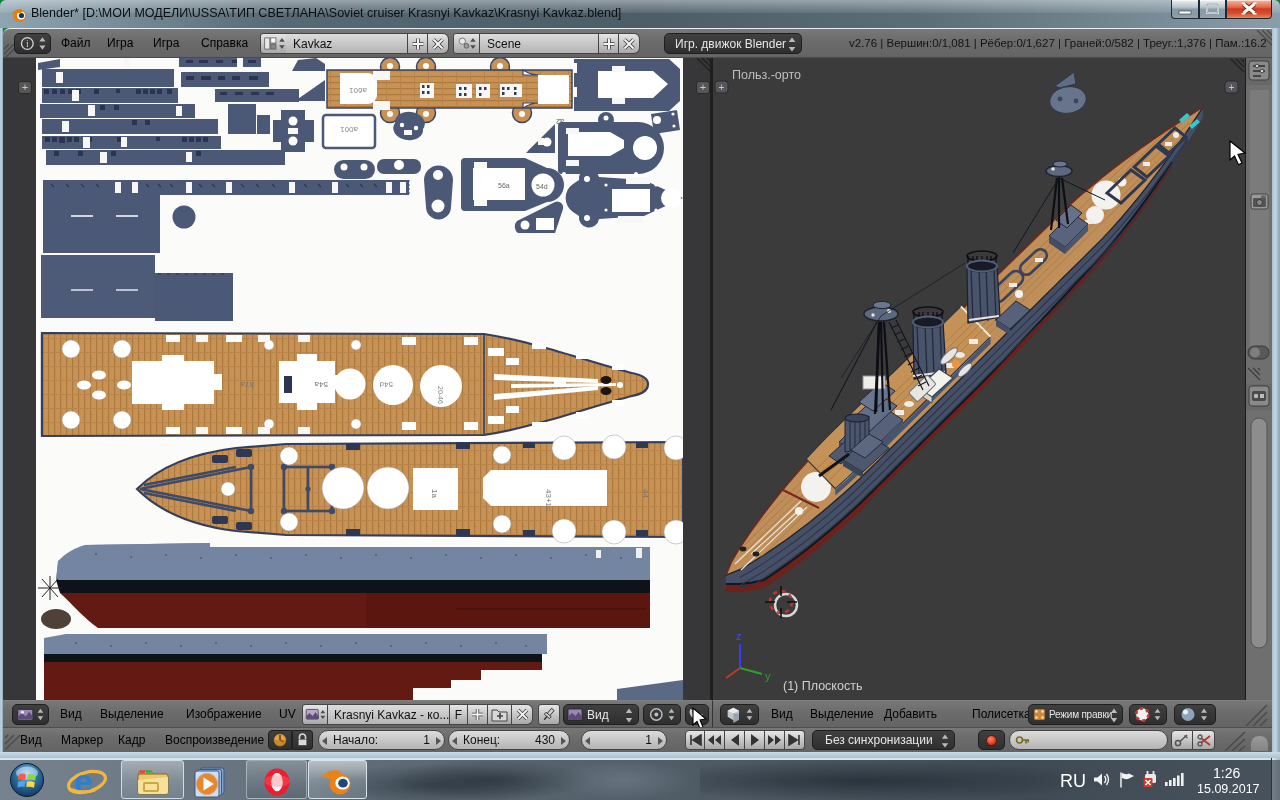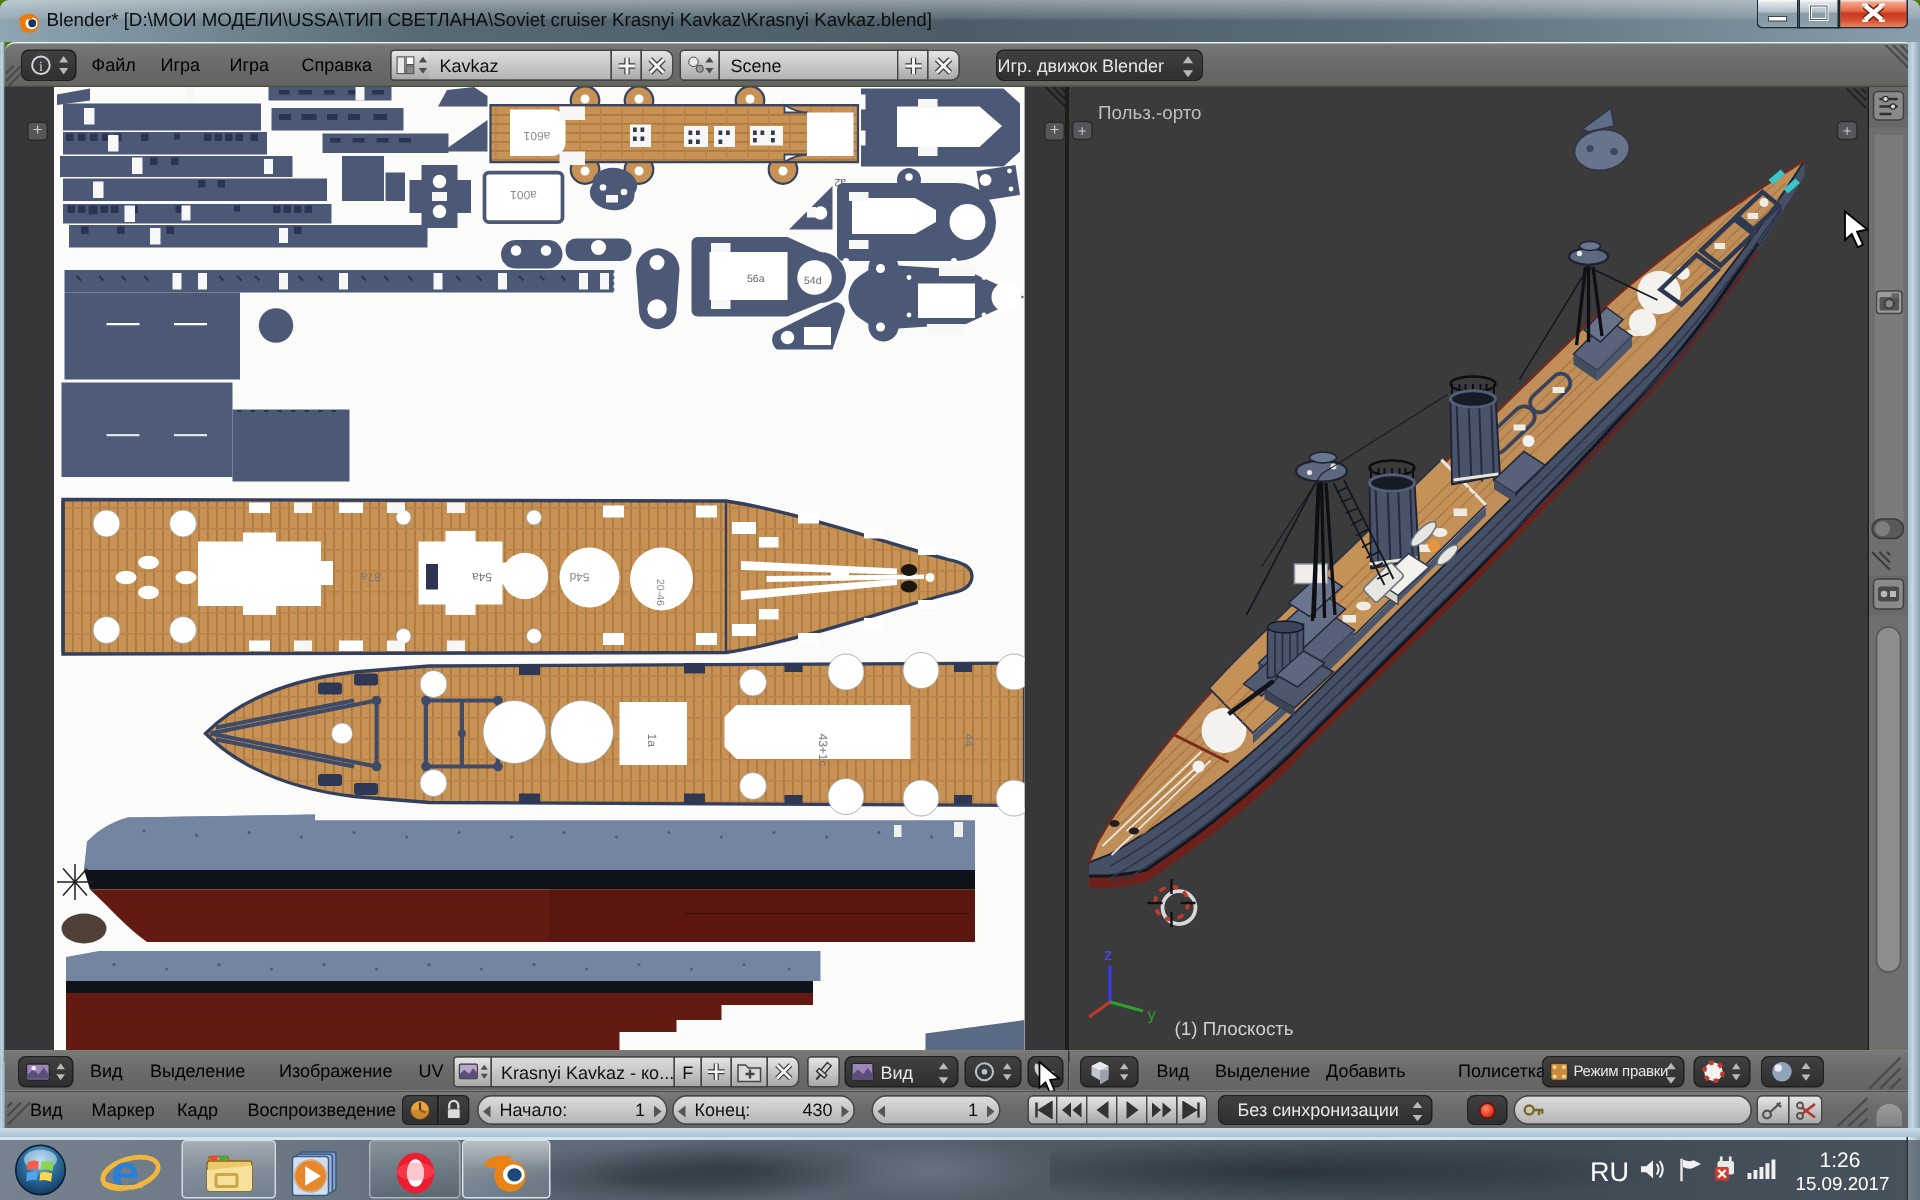--- a/index.html
+++ b/index.html
@@ -1,17 +1,17 @@
 <!DOCTYPE html>
 <html><head><meta charset="utf-8">
 <style>
 *{margin:0;padding:0;box-sizing:border-box}
 html,body{width:1280px;height:800px;overflow:hidden;font-family:"Liberation Sans",sans-serif}
 .abs{position:absolute}
-#stage{position:relative;width:1280px;height:708px;background:#4d7c0f}
+#stage{position:relative;width:1280px;height:708px;background:#15803d}
 
 #titlebar{left:0;top:0;width:1280px;height:28px;
  background:linear-gradient(90deg,#8fa5b2 0%,#566974 22%,#4c5d68 50%,#5b6d78 72%,#7a8f9b 92%,#899eaa 100%);
  border-radius:6px 6px 0 0}
 #titlebar .sheen{position:absolute;left:0;top:0;width:100%;height:13px;background:linear-gradient(180deg,rgba(255,255,255,.40),rgba(255,255,255,.08));border-radius:6px 6px 0 0}
 #title-text{position:absolute;left:31px;top:6px;font-size:12.5px;color:#0b0e10;white-space:nowrap}
 
 .capbtn{position:absolute;top:0;height:19px;border:1px solid #1d2a33;border-top:none;
  background:linear-gradient(180deg,rgba(255,255,255,.75) 0%,rgba(200,214,222,.45) 45%,rgba(120,140,152,.38) 50%,rgba(170,186,196,.45) 100%);
  box-shadow:inset 0 1px 0 rgba(255,255,255,.6)}
@@ -129,31 +129,32 @@
           <path d="M7 1.5 V12.5 M1.5 7 H12.5" stroke="#3d3d3d" stroke-width="3.6"></path>
           <path d="M7 1.5 V12.5 M1.5 7 H12.5" stroke="#f4f4f4" stroke-width="2"></path>
         </svg>
     </div>
     <div class="lbtn" style="left:616px;top:4px;width:21px;height:21px;border-left:none;border-radius:0 6px 6px 0">
       <svg width="14" height="14" viewBox="0 0 14 14">
           <path d="M2.5 2.5 L11.5 11.5 M11.5 2.5 L2.5 11.5" stroke="#3d3d3d" stroke-width="3.6"></path>
           <path d="M2.5 2.5 L11.5 11.5 M11.5 2.5 L2.5 11.5" stroke="#f4f4f4" stroke-width="2"></path>
         </svg>
     </div>
-    <div class="ddark" style="left:661px;top:4px;width:138px;height:21px;">Игр. движок Blender
+    <div class="ddark" style="left:661px;top:4px;width:138px;height:21px;padding-left:10px">Игр. движок Blender
       <svg class="abs" style="right:4px;top:3px" width="10" height="15" viewBox="0 0 10 15">
           <path d="M5 0.5 l3.4 4.6 h-6.8 Z M5 14.5 l3.4 -4.6 h-6.8 Z" fill="#b9b9b9"></path>
         </svg>
     </div>
     <svg class="abs" style="left:818px;top:35px" width="19" height="17" viewBox="0 0 19 17">
       <circle cx="9.5" cy="9" r="7" fill="#e87d0d"></circle>
         <circle cx="11.2" cy="8.8" r="4.6" fill="#fff"></circle>
         <circle cx="11.6" cy="8.8" r="3" fill="#1b355e"></circle>
       <path d="M0.5 7.5 Q4 1.5 13 3.5 L11 7 Z" fill="#e87d0d"></path>
     </svg>
+    <div class="menutxt mkt" style="left:846px;font-size:11.5px;color:#141414">v2.76 | Вершин:0/1,081 | Рёбер:0/1,627 | Граней:0/582 | Треуг.:1,376 | Пам.:16.2 </div>
     <svg class="abs" style="right:0;top:1px" width="22" height="20" viewBox="0 0 22 20">
         <g stroke="#4a4a4a" stroke-width="1.4">
           <path d="M2 0 L22 20 M7 0 L22 15 M12 0 L22 10 M17 0 L22 5"></path>
         </g>
       </svg>
   </div>
 
   <div id="lborder" class="abs winborder"></div>
   <div id="rborder" class="abs winborder"></div>
 

